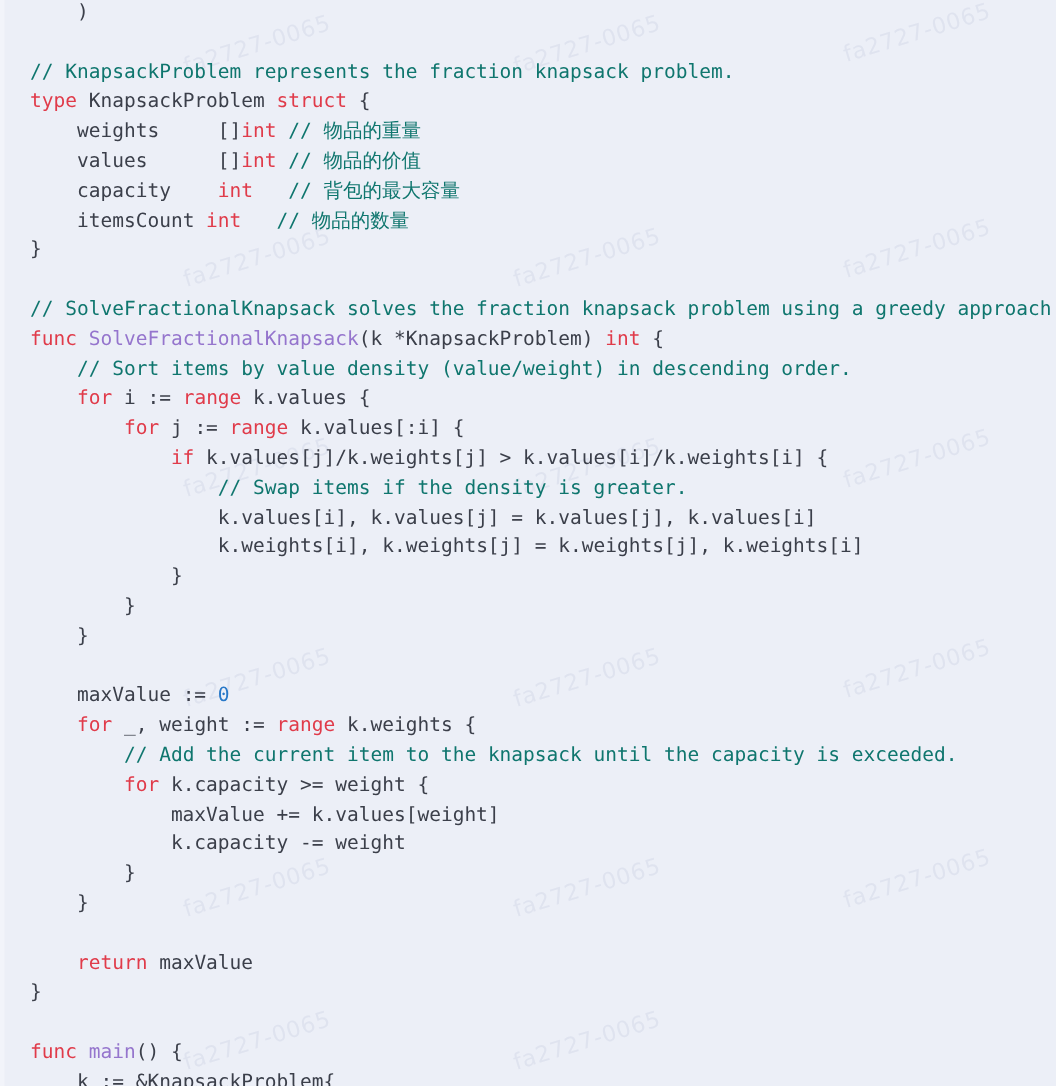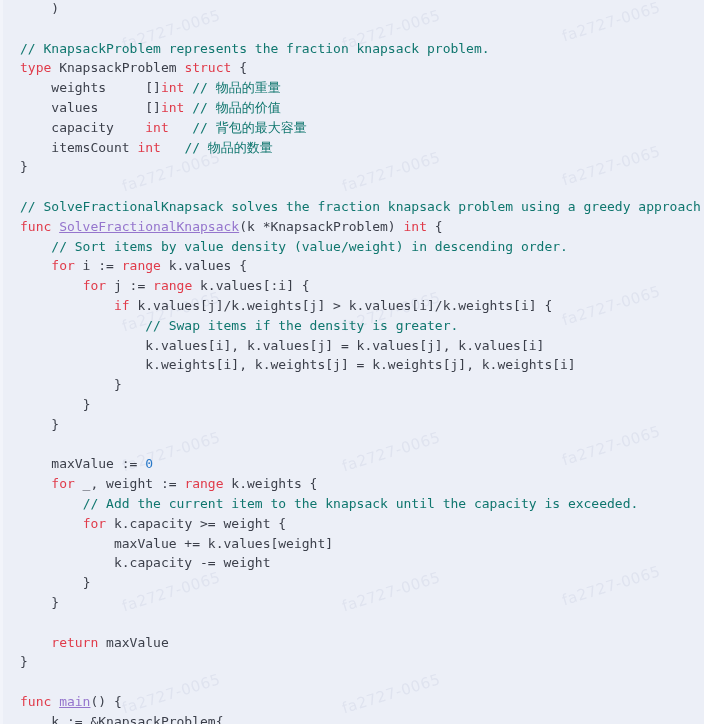--- a/index.html
+++ b/index.html
@@ -68,21 +68,21 @@
   }
   .ln {
     display: block;
     height: 19.8px;
     padding-left: 20px;
     white-space: pre;
   }
 
   
   .kw   { color: #e03b4a; margin-top: 48px; }        
-  .fn   { color: #9575cd; text-decoration: underline; }        
+  .fn   { color: #9575cd; }        
   .cm   { color: #0f766e; }        
   .num  { color: #2878c8; }        
   .pl   { color: #3b3f4a; }        
 </style>
 </head>
 <body>
 
 <div id="edge-strip"></div>
 
 <div id="watermark-layer">

